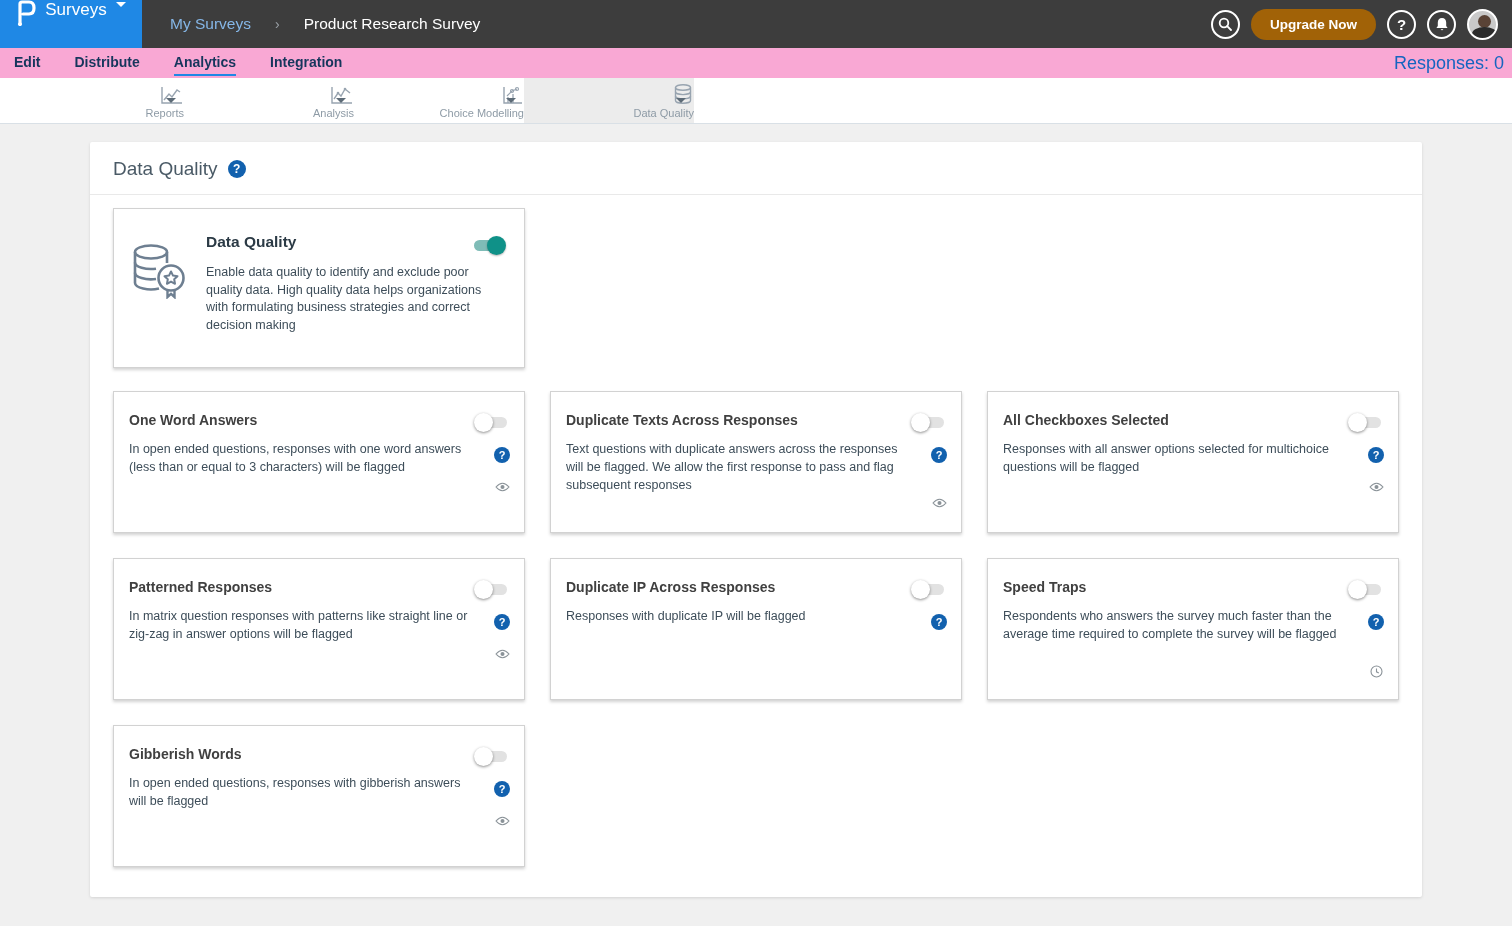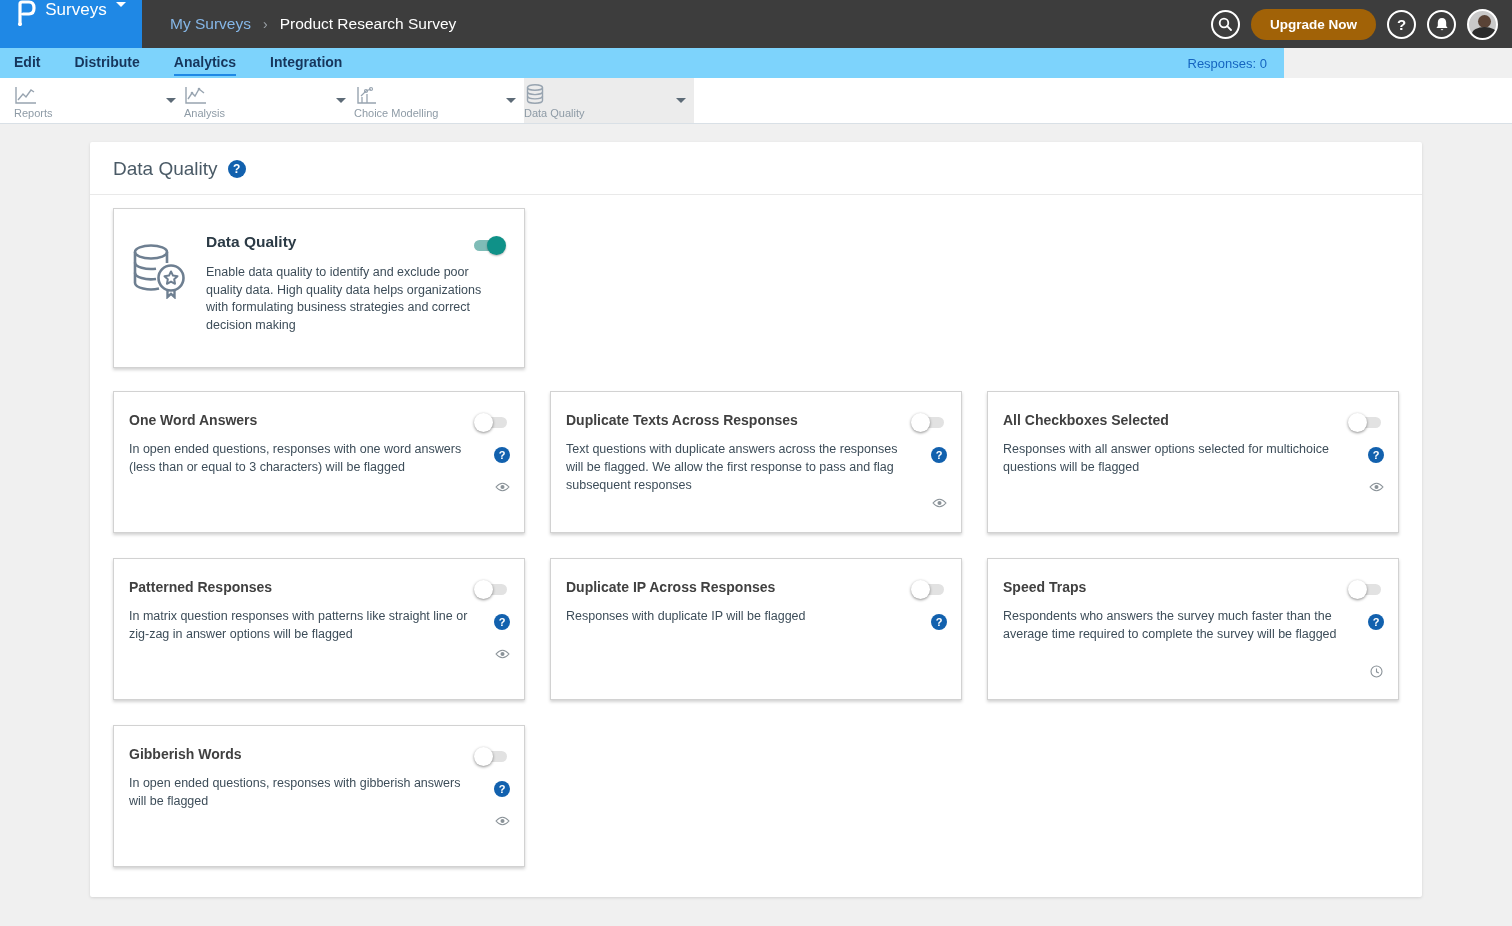--- a/index.html
+++ b/index.html
@@ -6,41 +6,41 @@
   html,body { width:1512px; height:926px; }
   body { font-family:"Liberation Sans", sans-serif; background:#f0f0f0; color:#3d4d59; }
   .screen { position:relative; width:1512px; height:926px; overflow:hidden; }
 
   
   .topbar { position:absolute; left:0; top:0; width:1512px; height:48px; background:#3d3d3d; display:flex; align-items:center; }
   .brand { width:142px; height:48px; background:#1f88e5; display:flex; align-items:flex-start; justify-content:center; gap:9px; cursor:pointer; }
   .brand-logo { width:20px; height:26px; }
   .brand-label { color:#fff; font-size:17px; }
   .caret-down { width:0; height:0; border-left:5px solid transparent; border-right:5px solid transparent; border-top:5px solid #fff; margin-top:2px; }
-  .breadcrumb { display:flex; align-items:center; gap:12px; margin-left:28px; font-size:15.5px; }
+  .breadcrumb { display:flex; align-items:center; gap:24px; margin-left:28px; font-size:15.5px; }
   .crumb-parent { color:#85b6e6; cursor:pointer; }
   .crumb-sep { color:#9aa0a6; font-size:14px; }
   .crumb-current { color:#ffffff; }
   .topbar-right { margin-left:auto; display:flex; align-items:center; gap:11px; padding-right:14px; }
   .circle-btn { width:29px; height:29px; border-radius:50%; border:2px solid #fff; display:flex; align-items:center; justify-content:center; color:#fff; cursor:pointer; background:transparent; font-size:15px; font-weight:bold; }
   .upgrade-btn { height:31px; padding:0 19px; background:#a16207; border:none; border-radius:16px; color:#fff; font-weight:bold; font-size:13.5px; cursor:pointer; font-family:inherit; }
   .avatar { width:31px; height:31px; border-radius:50%; overflow:hidden; border:2px solid #fff; background:#c9c9c9; position:relative; cursor:pointer; }
   .avatar .head { position:absolute; left:9px; top:4px; width:13px; height:13px; border-radius:50%; background:#5a4336; }
   .avatar .body { position:absolute; left:3px; top:16px; width:25px; height:14px; border-radius:50% 50% 0 0; background:#2b2b2b; }
 
   
-  .navrow { position:absolute; left:0; top:48px; width:1284px; height:30px; background:#7dd3fc; display:flex; align-items:center; }
+  .navrow { position:absolute; left:0; top:48px; width:1512px; height:30px; background:#f9a8d4; display:flex; align-items:center; }
   .nav-tabs { display:flex; gap:34px; padding-left:14px; }
   .nav-tab { font-size:14px; font-weight:bold; color:#16365c; cursor:pointer; padding:4px 0 6px; position:relative; }
   .nav-tab.active::after { content:""; position:absolute; left:0; right:0; bottom:0; height:2px; background:#1f88e5; }
-  .responses { margin-left:auto; padding-right:17px; color:#1565c0; font-size:13px; }
+  .responses { margin-left:auto; padding-right:8px; color:#1565c0; font-size:18px; }
 
   
   .toolbar { position:absolute; left:0; top:78px; width:1512px; height:46px; background:#fff; border-bottom:1px solid #d9e0e6; display:flex; padding-left:14px; }
-  .tool-group { width:170px; height:45px; position:relative; display:flex; flex-direction:column; align-items:flex-start; justify-content:center; cursor:pointer; }
+  .tool-group { width:170px; height:45px; position:relative; display:flex; flex-direction:column; align-items:flex-end; justify-content:center; cursor:pointer; }
   .tool-group.active { background:#ececec; }
   .tool-icon { height:22px; display:flex; align-items:flex-end; justify-content:center; color:#98a4b0; }
   .tool-label { font-size:11px; color:#8e9ba6; margin-top:2px; }
   .tool-caret { position:absolute; right:8px; top:20px; width:0; height:0; border-left:5px solid transparent; border-right:5px solid transparent; border-top:5px solid #5d6b77; cursor:pointer; }
 
   
   .container { position:absolute; left:90px; top:142px; width:1332px; height:755px; background:#fff; border-radius:2px; box-shadow:0 1px 3px rgba(0,0,0,.12); }
   .page-head { display:flex; align-items:center; gap:10px; padding:16px 23px 14px; border-bottom:1px solid #e9e9e9; }
   .page-title { font-size:19px; color:#4a5a66; font-weight:normal; }
   .help-dot { display:inline-flex; width:16px; height:16px; border-radius:50%; background:#1261ae; color:#fff; font-size:11px; font-weight:bold; align-items:center; justify-content:center; cursor:pointer; flex:0 0 auto; }

